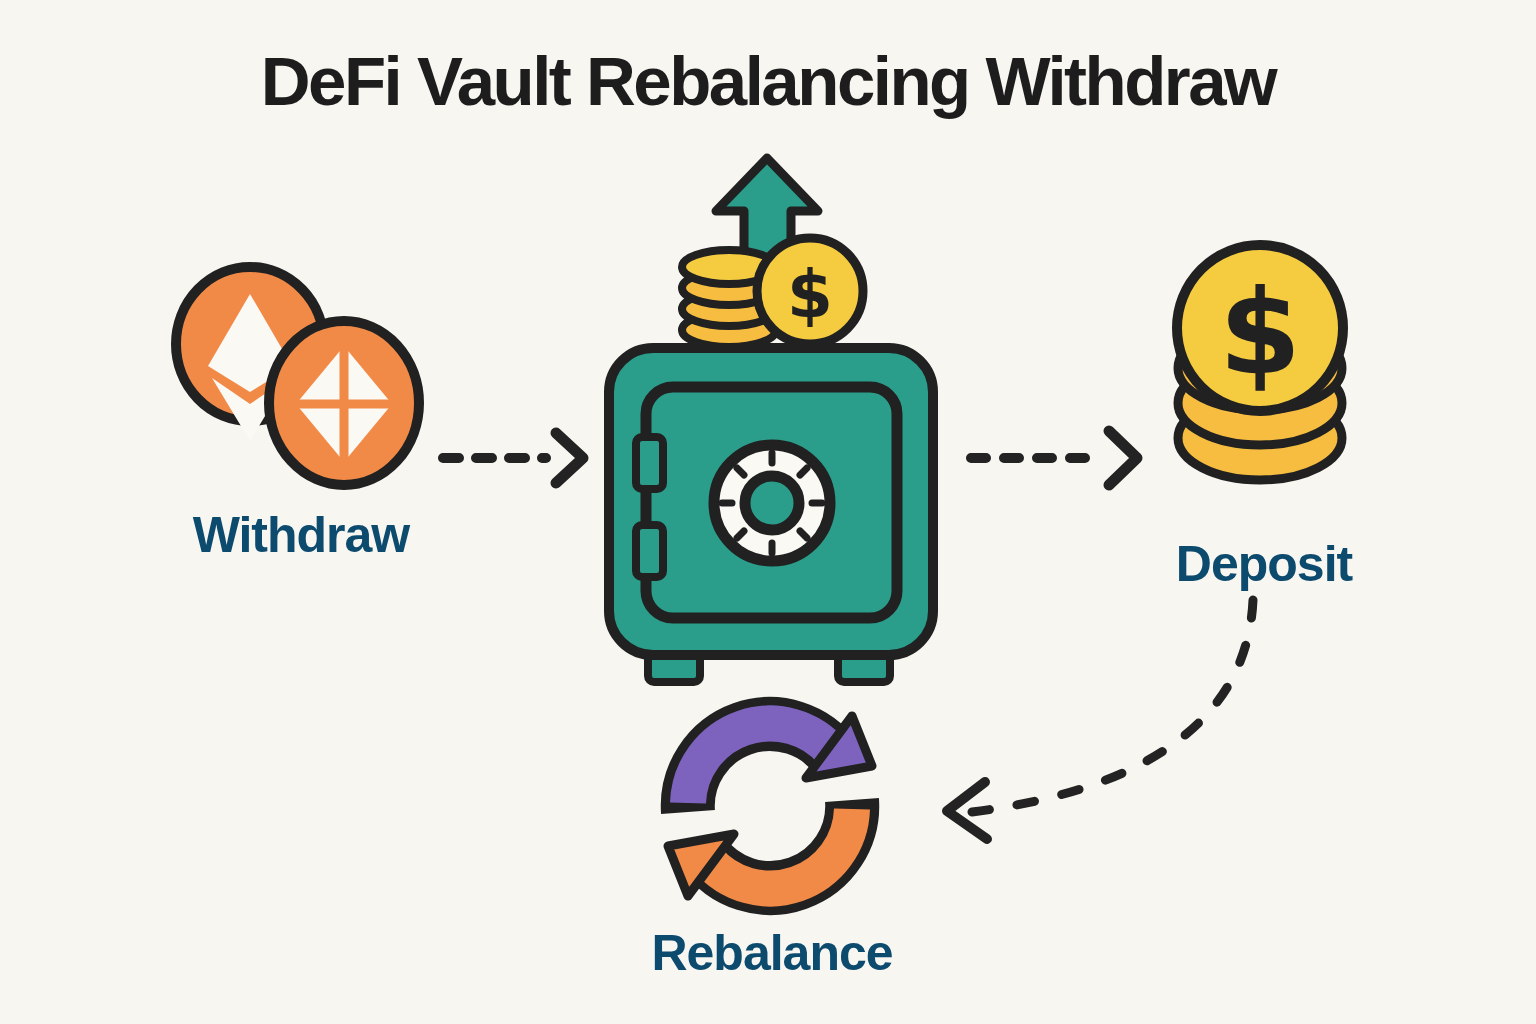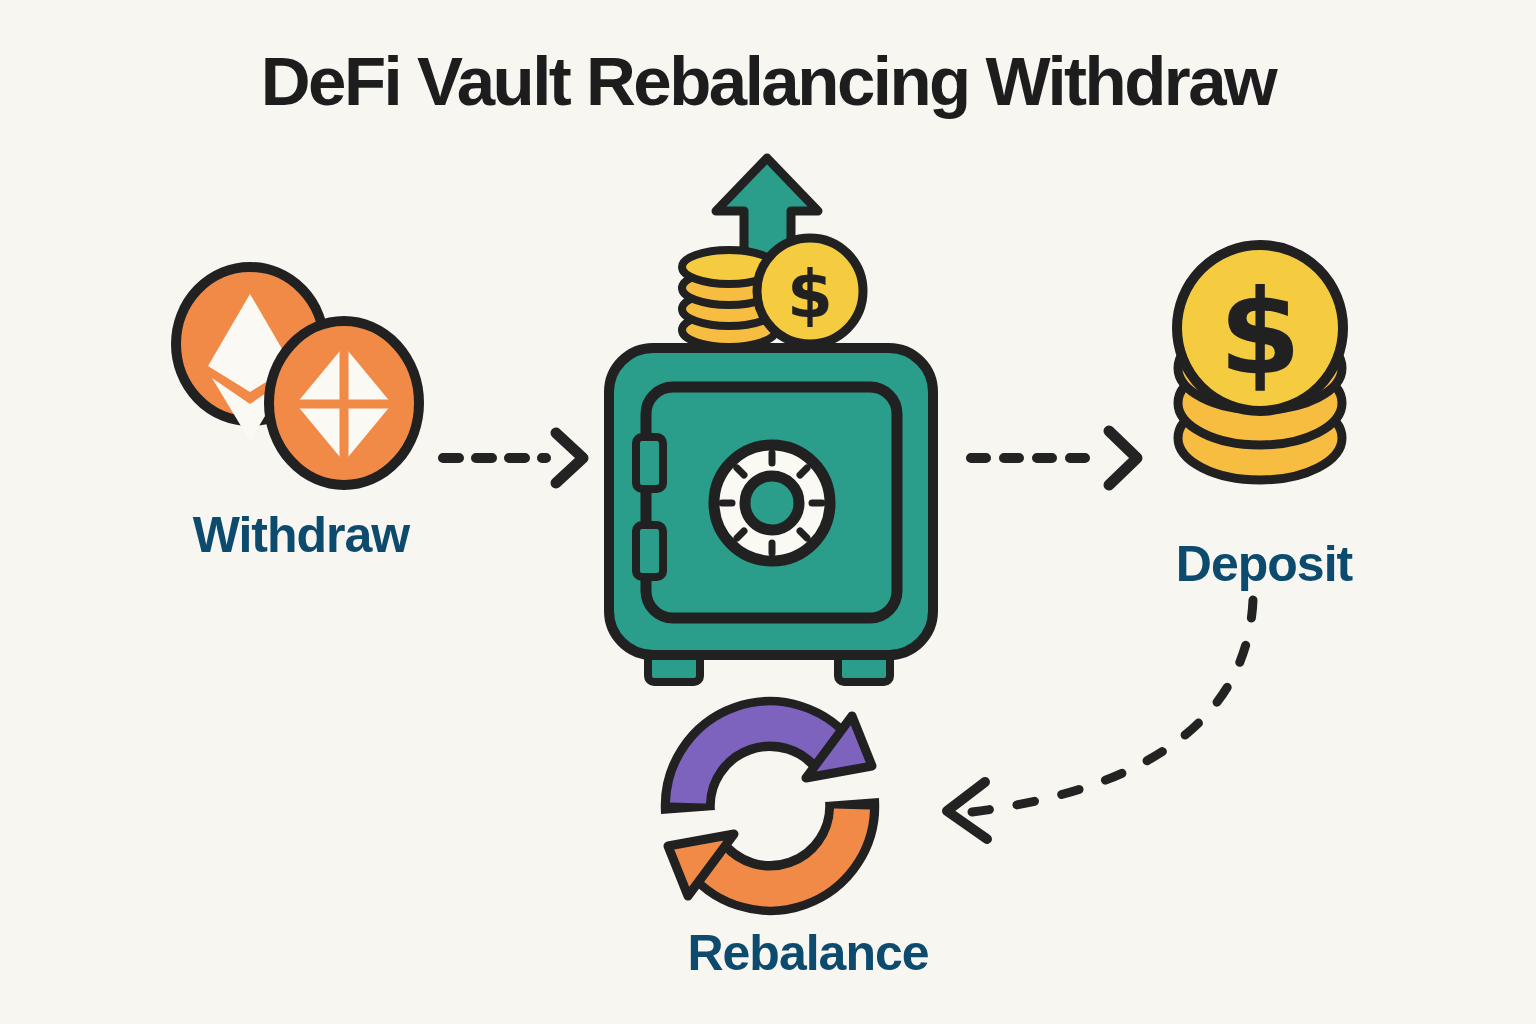--- a/index.html
+++ b/index.html
@@ -27,21 +27,21 @@
     font-size: 50px;
     font-weight: bold;
     letter-spacing: -1px;
     color: #0c4a6e;
     text-align: center;
     white-space: nowrap;
     transform: translateX(-50%);
   }
   .label-withdraw { left: 301px; top: 506px; }
   .label-deposit  { left: 1264px; top: 509px; margin-top: 26px; }
-  .label-rebalance{ left: 772px; top: 924px; margin-left: 36px; }
+  .label-rebalance{ left: 772px; top: 924px; }
   .dollar-glyph { font-family: "DejaVu Sans", sans-serif; font-weight: bold; }
 </style>
 </head>
 <body>
 
 <div class="stage">
 
   <svg class="canvas" viewBox="0 0 1536 1024">
 
     <g>

